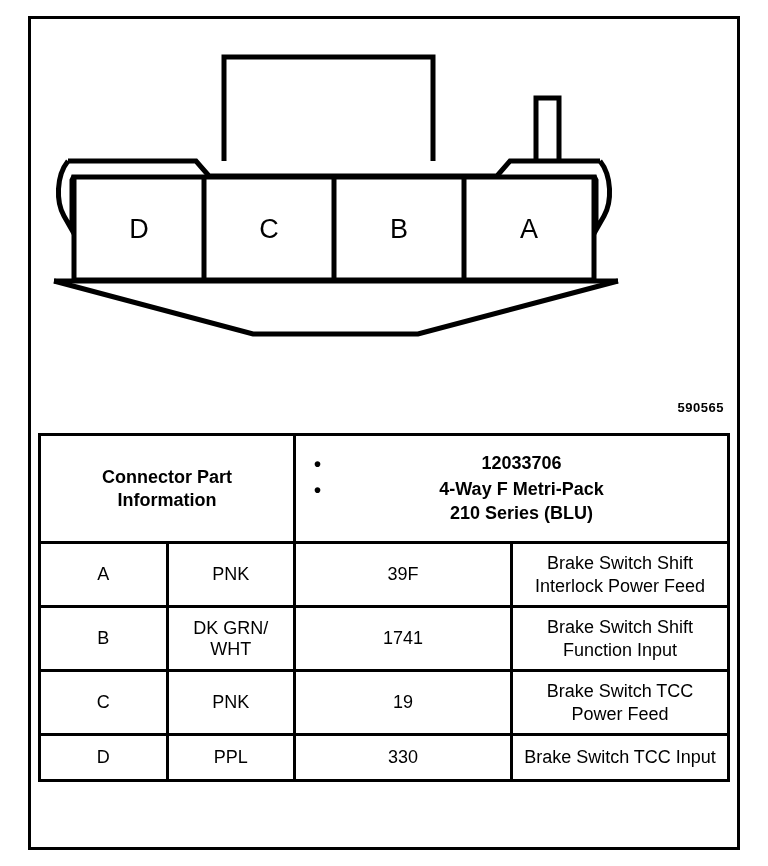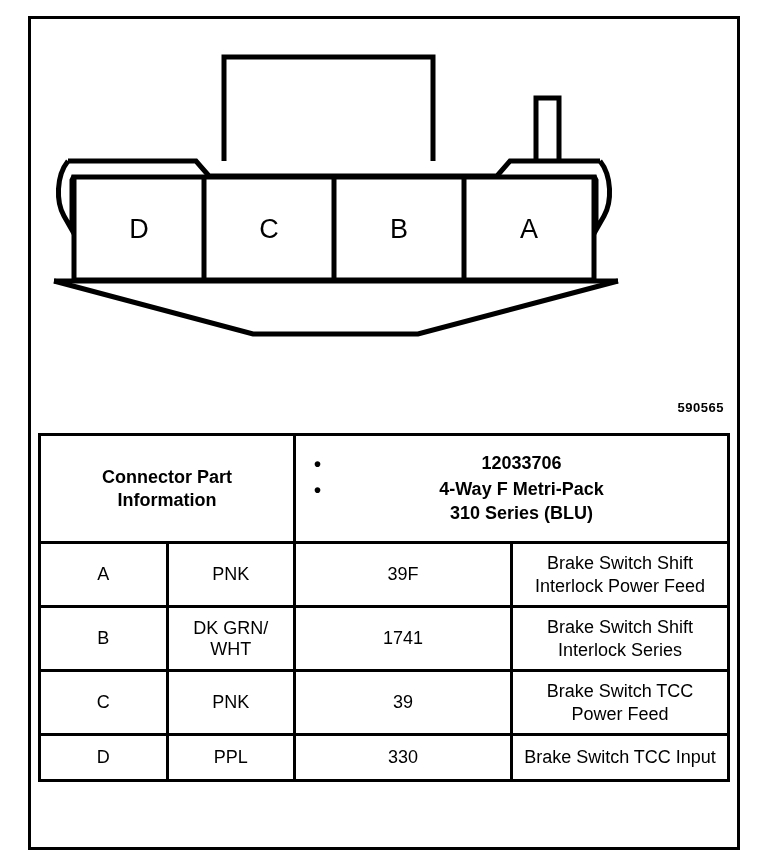--- a/index.html
+++ b/index.html
@@ -191,21 +191,21 @@
       <tr>
         <td class="cpi-cell" colspan="2">
           <span class="nowrapline">Connector Part</span>
           <span class="nowrapline">Information</span>
         </td>
         <td class="cpi-list-cell" colspan="2">
           <ul class="cpi-list">
             <li>12033706</li>
             <li>
               <span class="nowrapline">4-Way F Metri-Pack</span>
-              <span class="nowrapline">310 Series (BLU)</span>
+              <span class="nowrapline">210 Series (BLU)</span>
             </li>
           </ul>
         </td>
       </tr>
 
       <tr>
         <td class="row-cell col-pin">A</td>
         <td class="row-cell col-wire">
           <span class="nowrapline">PNK</span>
         </td>
@@ -218,30 +218,30 @@
 
       <tr>
         <td class="row-cell col-pin">B</td>
         <td class="row-cell col-wire">
           <span class="nowrapline">DK GRN/</span>
           <span class="nowrapline">WHT</span>
         </td>
         <td class="row-cell col-circ">1741</td>
         <td class="row-cell col-func func-cell">
           <span class="nowrapline">Brake Switch Shift</span>
-          <span class="nowrapline">Interlock Series</span>
+          <span class="nowrapline">Function Input</span>
         </td>
       </tr>
 
       <tr>
         <td class="row-cell col-pin">C</td>
         <td class="row-cell col-wire">
           <span class="nowrapline">PNK</span>
         </td>
-        <td class="row-cell col-circ">39</td>
+        <td class="row-cell col-circ">19</td>
         <td class="row-cell col-func func-cell">
           <span class="nowrapline">Brake Switch TCC</span>
           <span class="nowrapline">Power Feed</span>
         </td>
       </tr>
 
       <tr class="row-last">
         <td class="row-cell col-pin">D</td>
         <td class="row-cell col-wire">
           <span class="nowrapline">PPL</span>

